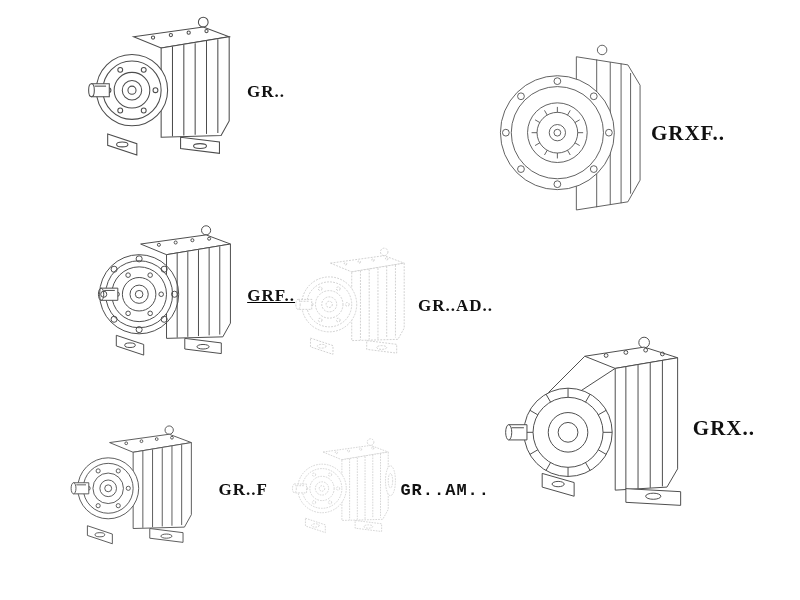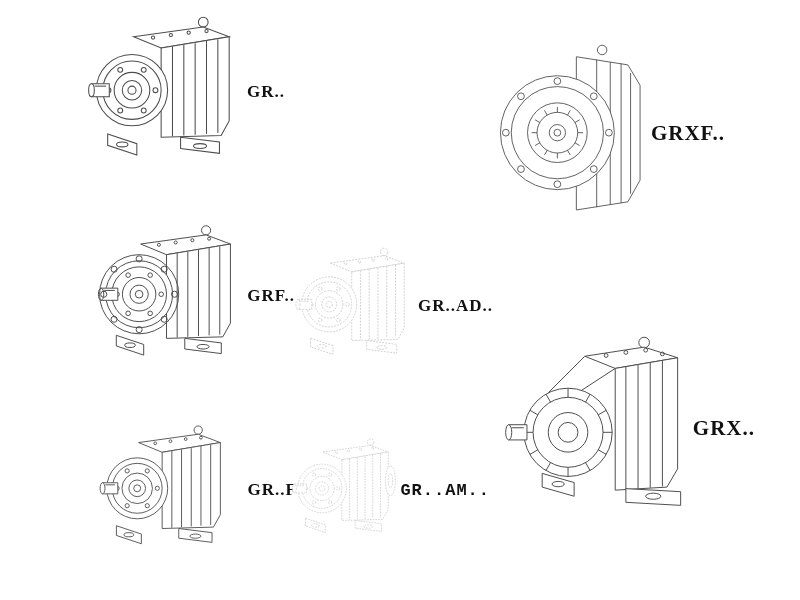--- a/index.html
+++ b/index.html
@@ -156,42 +156,42 @@
   </figure>
 
 
   <figure class="fig" style="left:495px;top:2px;width:230px;">
     <svg class="sketch" viewBox="0 0 230 270" width="225" height="260">
         <use href="#gbx-front"></use>
       </svg>
     <figcaption class="lbl big">GRXF..</figcaption>
   </figure>
 
-  <figure class="fig" style="left:95px;top:206px;width:200px;">
+  <figure class="fig" style="left:95px;top:206px;width:200px;text-decoration:underline;">
     <svg class="sketch" viewBox="0 0 200 190" width="195" height="178">
         <use href="#gbx-flange-iso"></use>
       </svg>
     <figcaption class="lbl">GRF..</figcaption>
   </figure>
 
   <figure class="fig" style="left:293px;top:216px;width:200px;">
     <svg class="sketch ghost" viewBox="0 0 200 190" width="195" height="178">
         <use href="#gbx-iso"></use>
       </svg>
     <figcaption class="lbl">GR..AD..</figcaption>
   </figure>
 
   <figure class="fig" style="left:495px;top:303px;width:260px;">
     <svg class="sketch" viewBox="0 0 260 250" width="258" height="248">
         <use href="#gbx-grx"></use>
       </svg>
     <figcaption class="lbl big">GRX..</figcaption>
   </figure>
 
-  <figure class="fig" style="left:97px;top:400px;width:200px;gap:12px;">
+  <figure class="fig" style="left:68px;top:400px;width:200px;gap:12px;">
     <svg class="sketch" viewBox="0 0 200 190" width="195" height="178">
         <use href="#gbx-iso"></use>
       </svg>
     <figcaption class="lbl">GR..F</figcaption>
   </figure>
 
   <figure class="fig" style="left:290px;top:400px;width:200px;font-family:Liberation Mono, monospace;">
     <svg class="sketch ghost" viewBox="0 0 200 190" width="195" height="178">
         <use href="#gbx-adapter-iso"></use>
       </svg>

